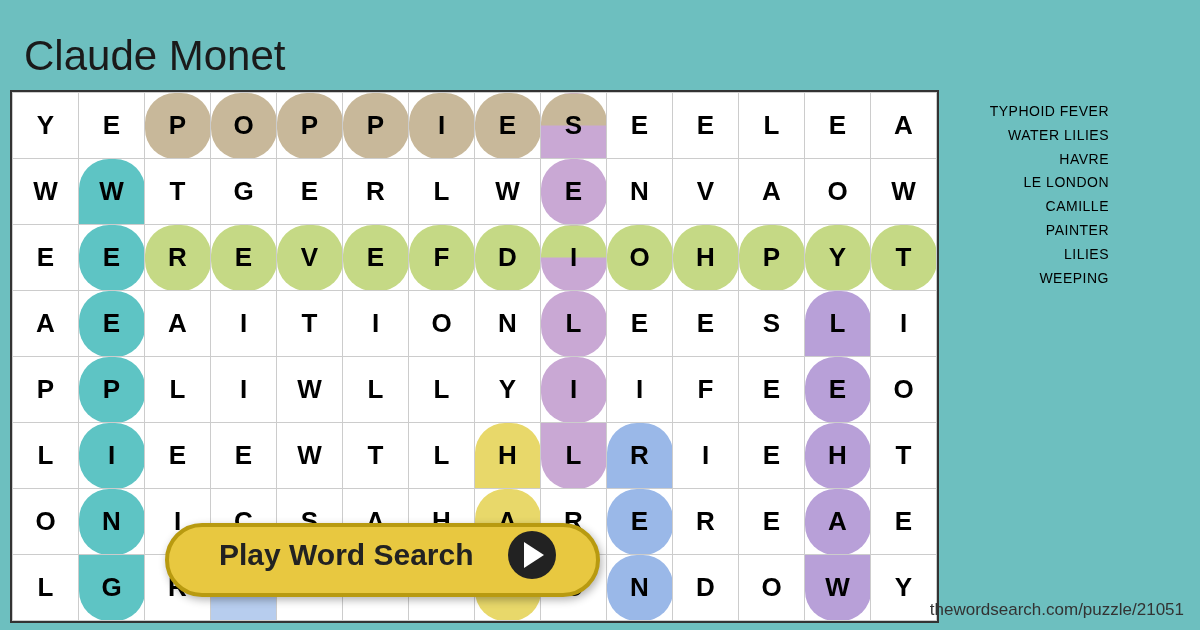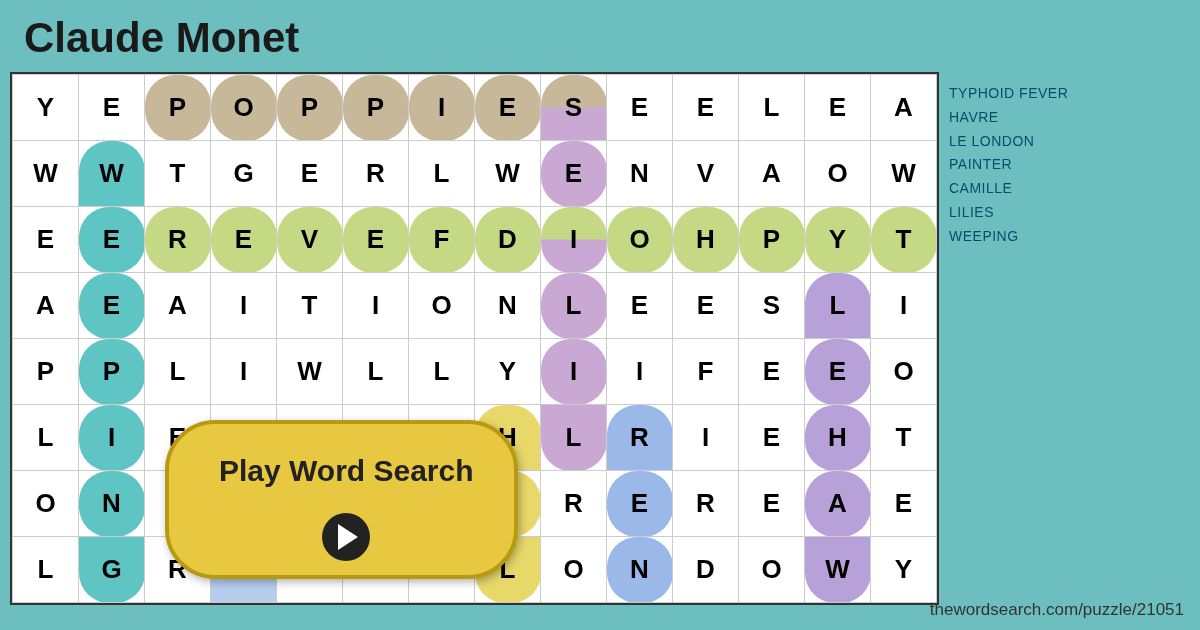--- a/index.html
+++ b/index.html
@@ -7,23 +7,23 @@
       width: 1200px;
       height: 630px;
       background-color: #6dbfbf;
       font-family: Arial, sans-serif;
       overflow: hidden;
       position: relative;
     }
 
     .title {
       font-size: 42px;
-      font-weight: bold;
+      font-weight: normal;
       color: #1a1a1a;
-      padding: 14px 24px 10px 24px;
+      padding: 32px 24px 10px 24px;
     }
 
     .main-area {
       display: flex;
       flex-direction: row;
       padding: 0 10px 0 10px;
     }
 
     .grid-container {
       background: white;
@@ -43,26 +43,27 @@
       width: 66px;
       height: 66px;
       text-align: center;
       vertical-align: middle;
       border: 1px solid #ccc;
       position: relative;
       z-index: 1;
     }
 
     .word-list {
-      padding: 10px 10px;
+      padding: 10px 20px;
       font-size: 15px;
       font-family: Arial, sans-serif;
-      color: #0c4a6e;
+      color: #000000;
       line-height: 1.7;
       min-width: 190px;
+      text-align: right;
     }
 
     .word-list div {
       font-size: 14px;
       letter-spacing: 0.5px;
     }
 
     .footer-url {
       position: absolute;
       bottom: 10px;
@@ -107,31 +108,30 @@
       position: absolute;
       left: 155px;
       bottom: 30px;
       z-index: 10;
     }
 
     .play-button {
       background: #e8c840;
       border: 4px solid #b89a10;
       border-radius: 50px;
-      padding: 30px 40px 14px 50px;
+      padding: 4px 40px 14px 50px;
       font-size: 30px;
       font-weight: bold;
       color: #222;
       display: flex;
       align-items: center;
-      gap: 25px;
+      gap: 34px;
       cursor: pointer;
       font-family: Arial, sans-serif;
       box-shadow: 2px 3px 8px rgba(0,0,0,0.3);
-      flex-direction: column;
     }
 
     .play-button .play-icon {
       width: 48px;
       height: 48px;
       background: #222;
       border-radius: 50%;
       display: flex;
       align-items: center;
       justify-content: center;
@@ -302,22 +302,23 @@
     <div class="play-button-overlay">
       <div class="play-button">
         <span>Play Word Search</span>
         <div class="play-icon"></div>
       </div>
     </div>
   </div>
 
   <div class="word-list">
     <div>TYPHOID FEVER</div>
+    <div>WATER LILIES</div>
     <div>HAVRE</div>
     <div>LE LONDON</div>
+    <div>CAMILLE</div>
     <div>PAINTER</div>
-    <div>CAMILLE</div>
     <div>LILIES</div>
     <div>WEEPING</div>
   </div>
 </div>
 
 <div class="footer-url">thewordsearch.com/puzzle/21051</div>
 
 </body></html>

